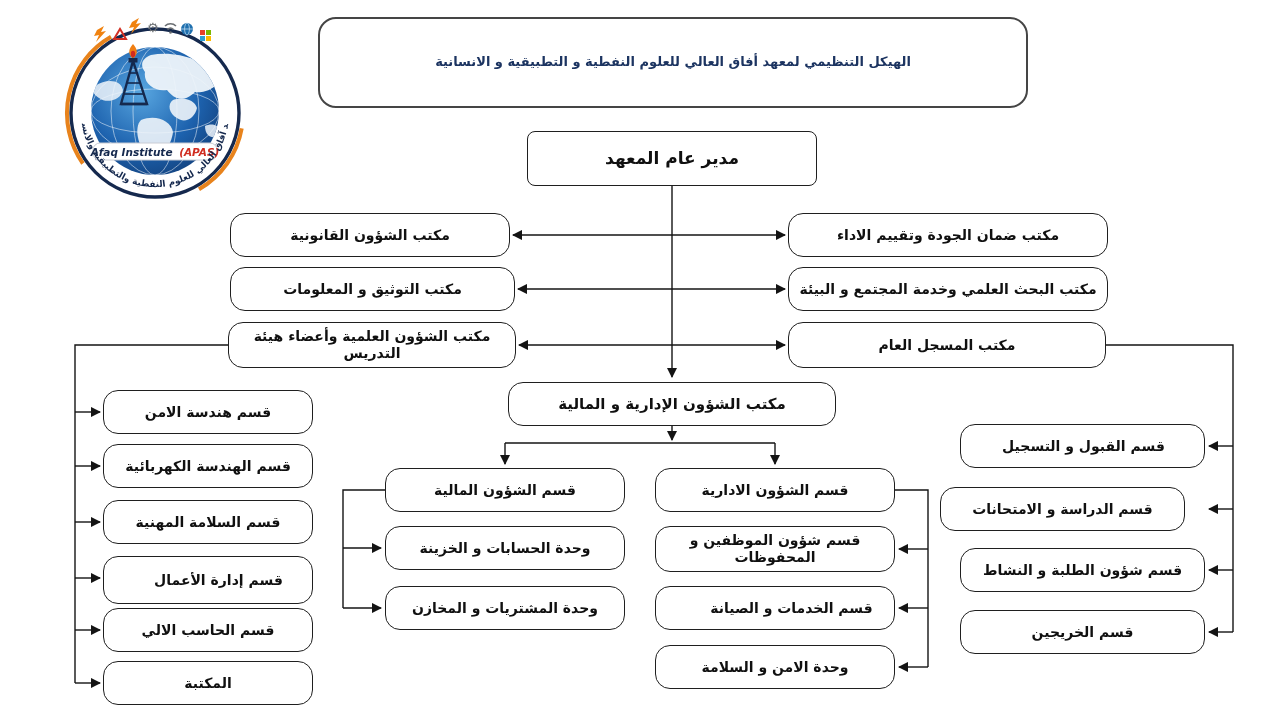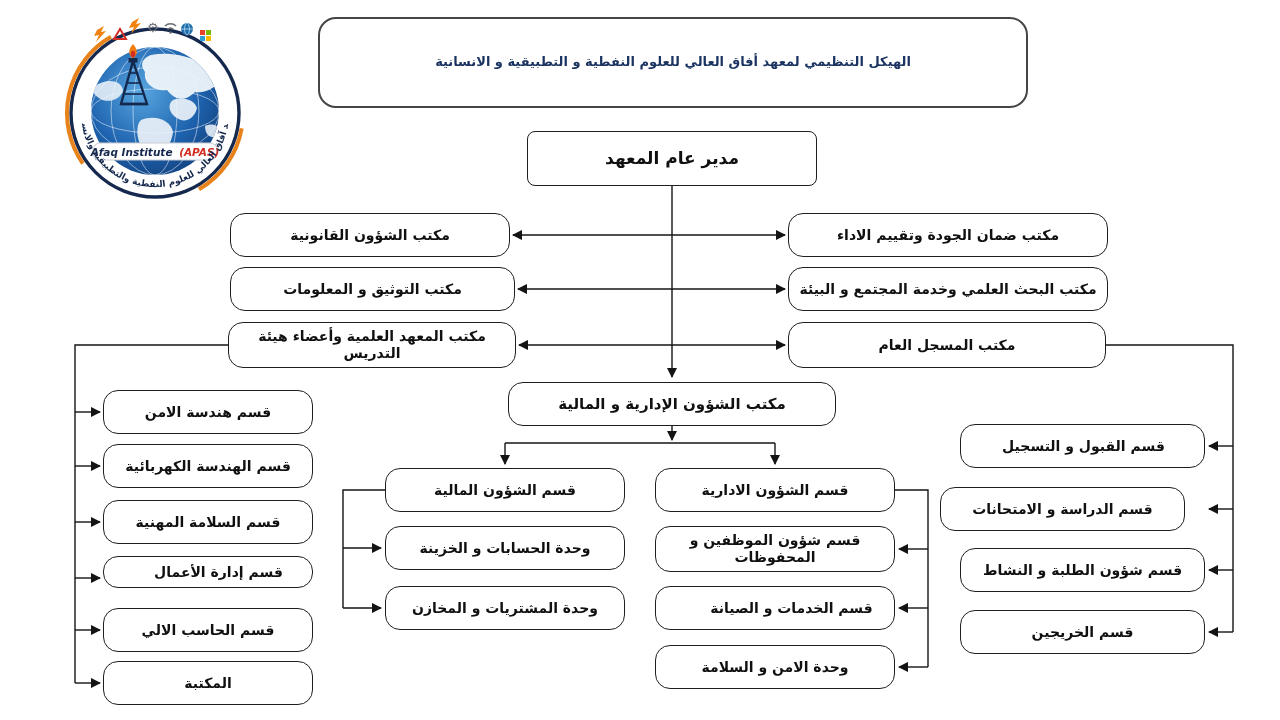--- a/index.html
+++ b/index.html
@@ -155,32 +155,32 @@
       </g>
     </g>
   </svg>
 
   <div class="title-box">الهيكل التنظيمي لمعهد أفاق العالي للعلوم النفطية و التطبيقية و الانسانية</div>
 
   <div class="node big" style="left:527px;top:131px;width:290px;height:55px;">مدير عام المعهد</div>
 
   <div class="node" style="left:230px;top:213px;width:280px;height:44px;">مكتب الشؤون القانونية</div>
   <div class="node" style="left:230px;top:267px;width:285px;height:44px;">مكتب التوثيق و المعلومات</div>
-  <div class="node" style="left:228px;top:322px;width:288px;height:46px;">مكتب المعهد العلمية وأعضاء هيئة التدريس</div>
+  <div class="node" style="left:228px;top:322px;width:288px;height:46px;">مكتب الشؤون العلمية وأعضاء هيئة التدريس</div>
 
   <div class="node" style="left:788px;top:213px;width:320px;height:44px;">مكتب ضمان الجودة وتقييم الاداء</div>
   <div class="node" style="left:788px;top:267px;width:320px;height:44px;">مكتب البحث العلمي وخدمة المجتمع و البيئة</div>
   <div class="node" style="left:788px;top:322px;width:318px;height:46px;">مكتب المسجل العام</div>
 
   <div class="node" style="left:508px;top:382px;width:328px;height:44px;font-size:15px;">مكتب الشؤون الإدارية و المالية</div>
 
   <div class="node" style="left:103px;top:390px;width:210px;height:44px;">قسم هندسة الامن</div>
   <div class="node" style="left:103px;top:444px;width:210px;height:44px;">قسم الهندسة الكهربائية</div>
   <div class="node" style="left:103px;top:500px;width:210px;height:44px;">قسم السلامة المهنية</div>
-  <div class="node" style="left:103px;top:556px;width:210px;height:32px;padding-left:31px;">قسم إدارة الأعمال</div>
+  <div class="node" style="left:103px;top:556px;width:210px;height:48px;padding-left:31px;">قسم إدارة الأعمال</div>
   <div class="node" style="left:103px;top:608px;width:210px;height:44px;text-align:center;">قسم الحاسب الالي</div>
   <div class="node" style="left:103px;top:661px;width:210px;height:44px;">المكتبة</div>
 
   <div class="node" style="left:385px;top:468px;width:240px;height:44px;">قسم الشؤون المالية</div>
   <div class="node" style="left:385px;top:526px;width:240px;height:44px;">وحدة الحسابات و الخزينة</div>
   <div class="node" style="left:385px;top:586px;width:240px;height:44px;">وحدة المشتريات و المخازن</div>
 
   <div class="node" style="left:655px;top:468px;width:240px;height:44px;">قسم الشؤون الادارية</div>
   <div class="node" style="left:655px;top:526px;width:240px;height:46px;">قسم شؤون الموظفين و المحفوظات</div>
   <div class="node" style="left:655px;top:586px;width:240px;height:44px;padding-left:43px;">قسم الخدمات و الصيانة</div>

